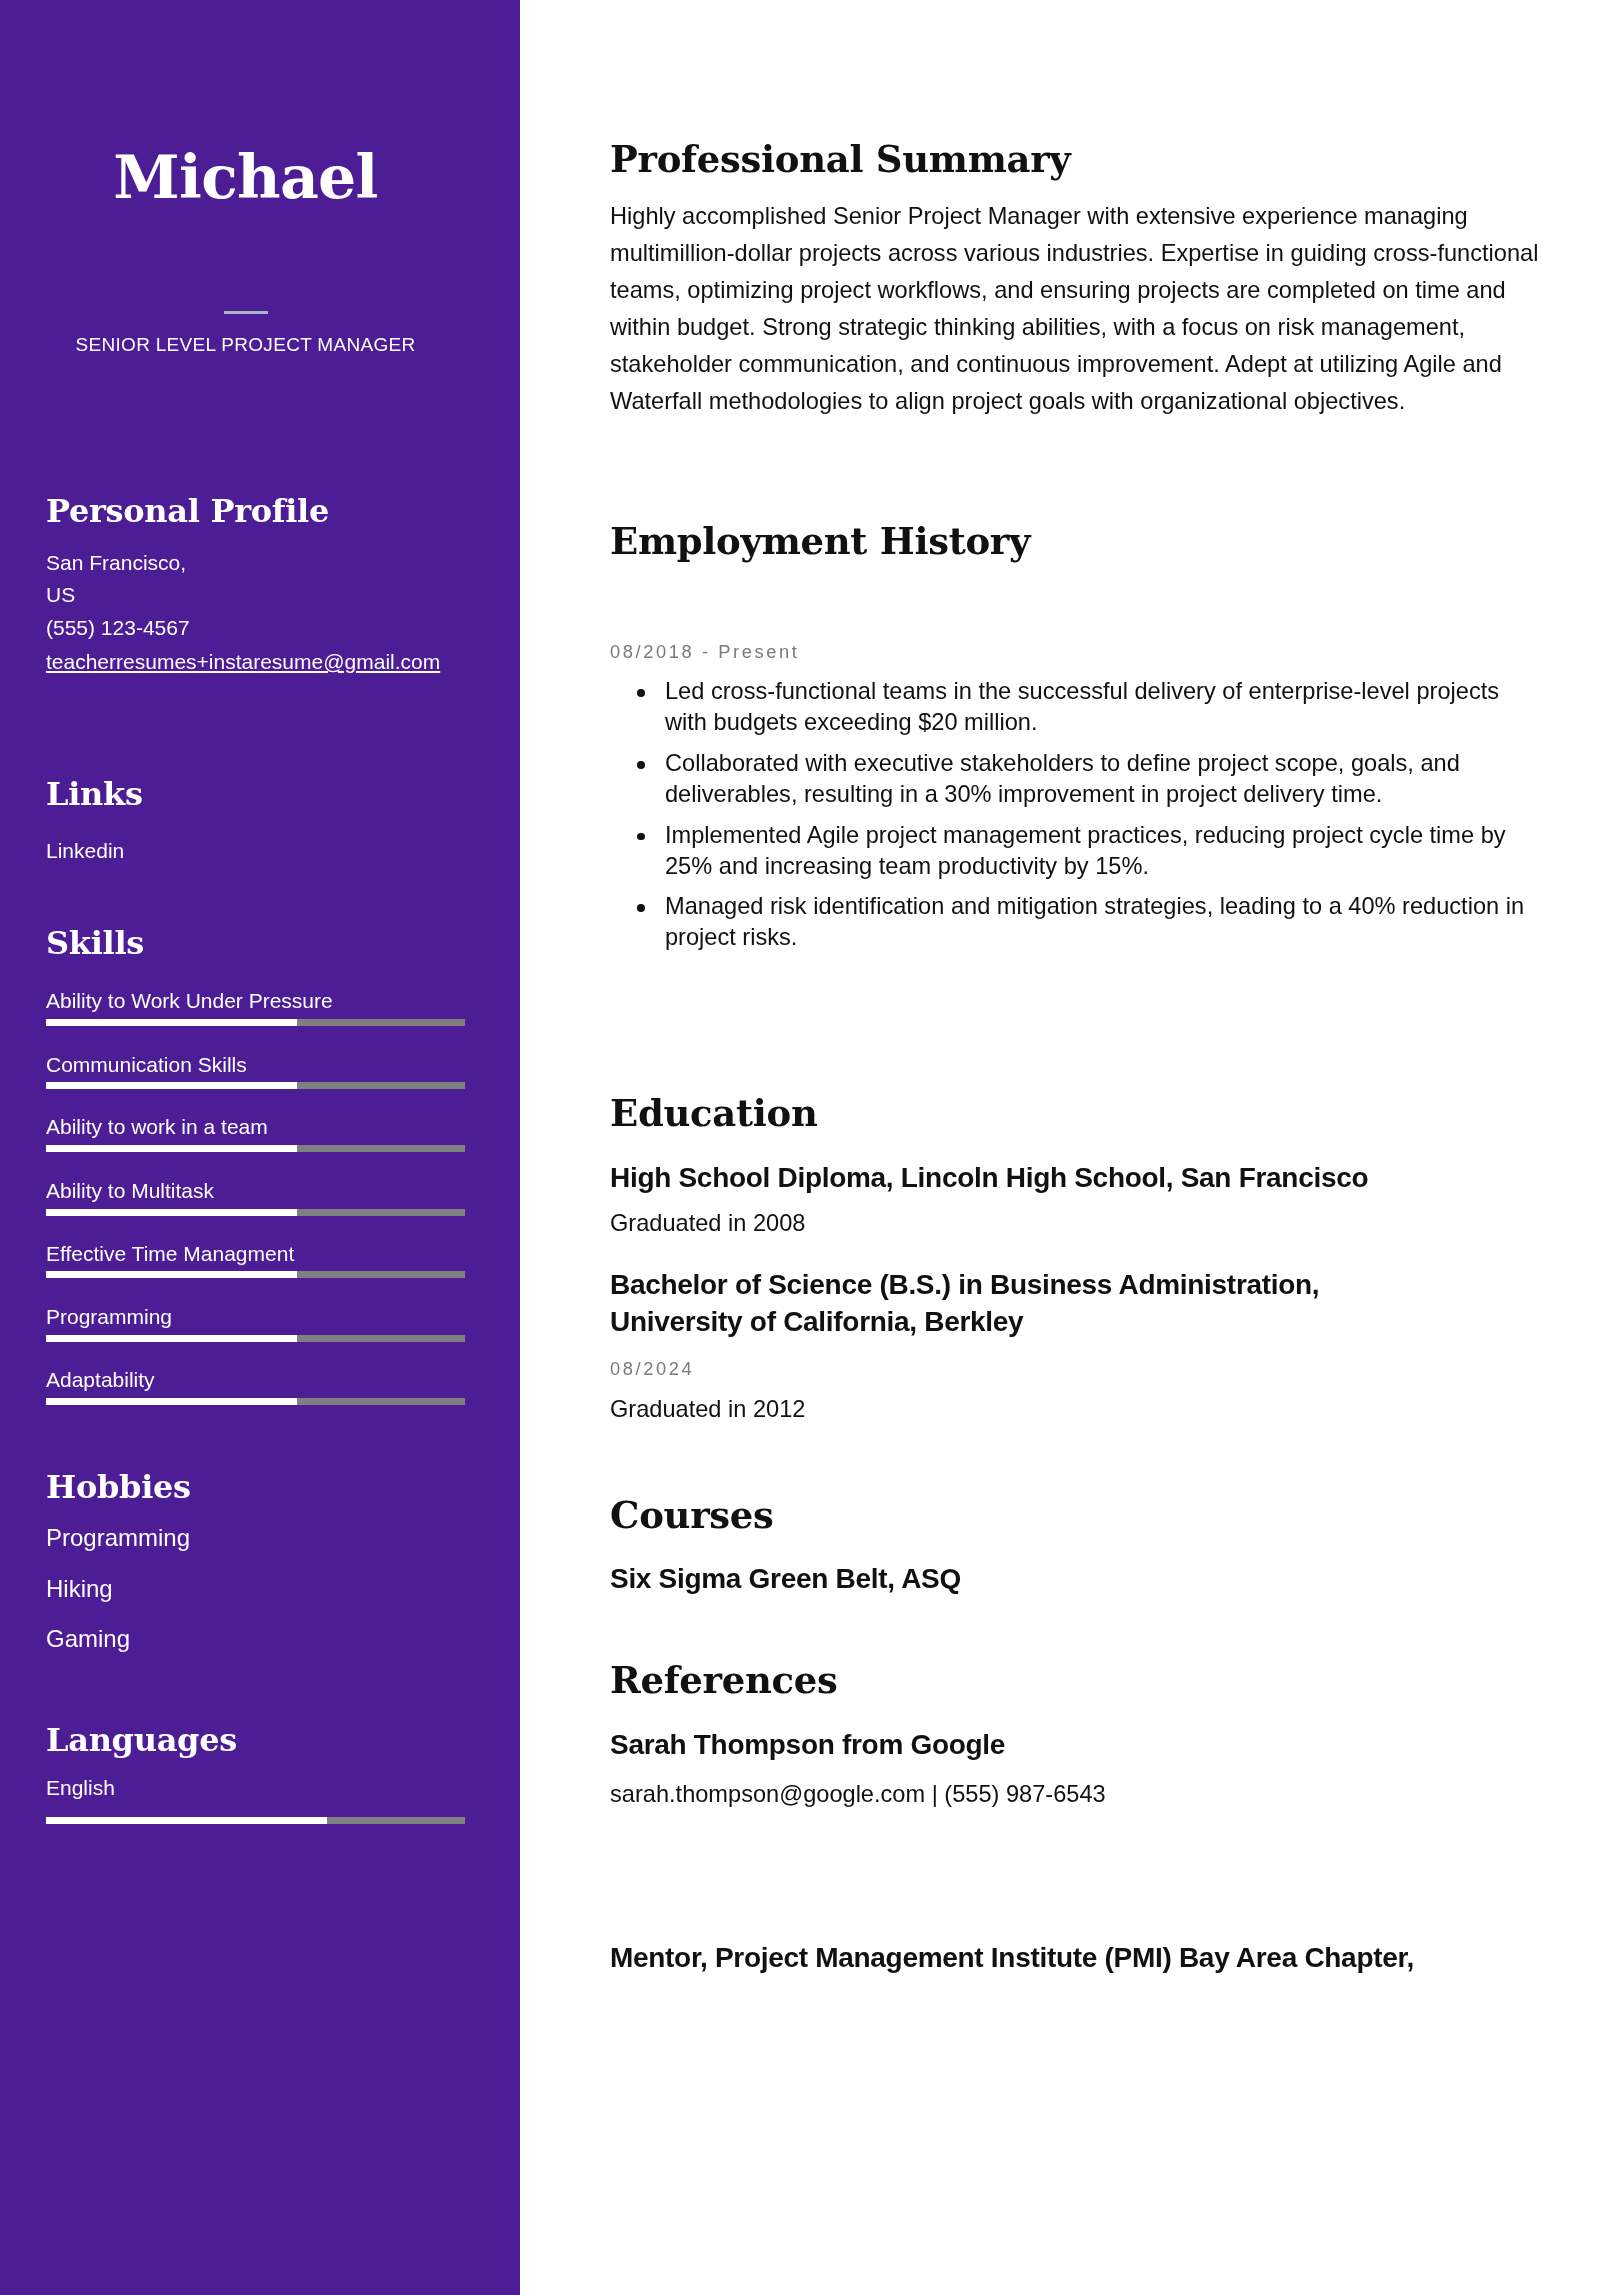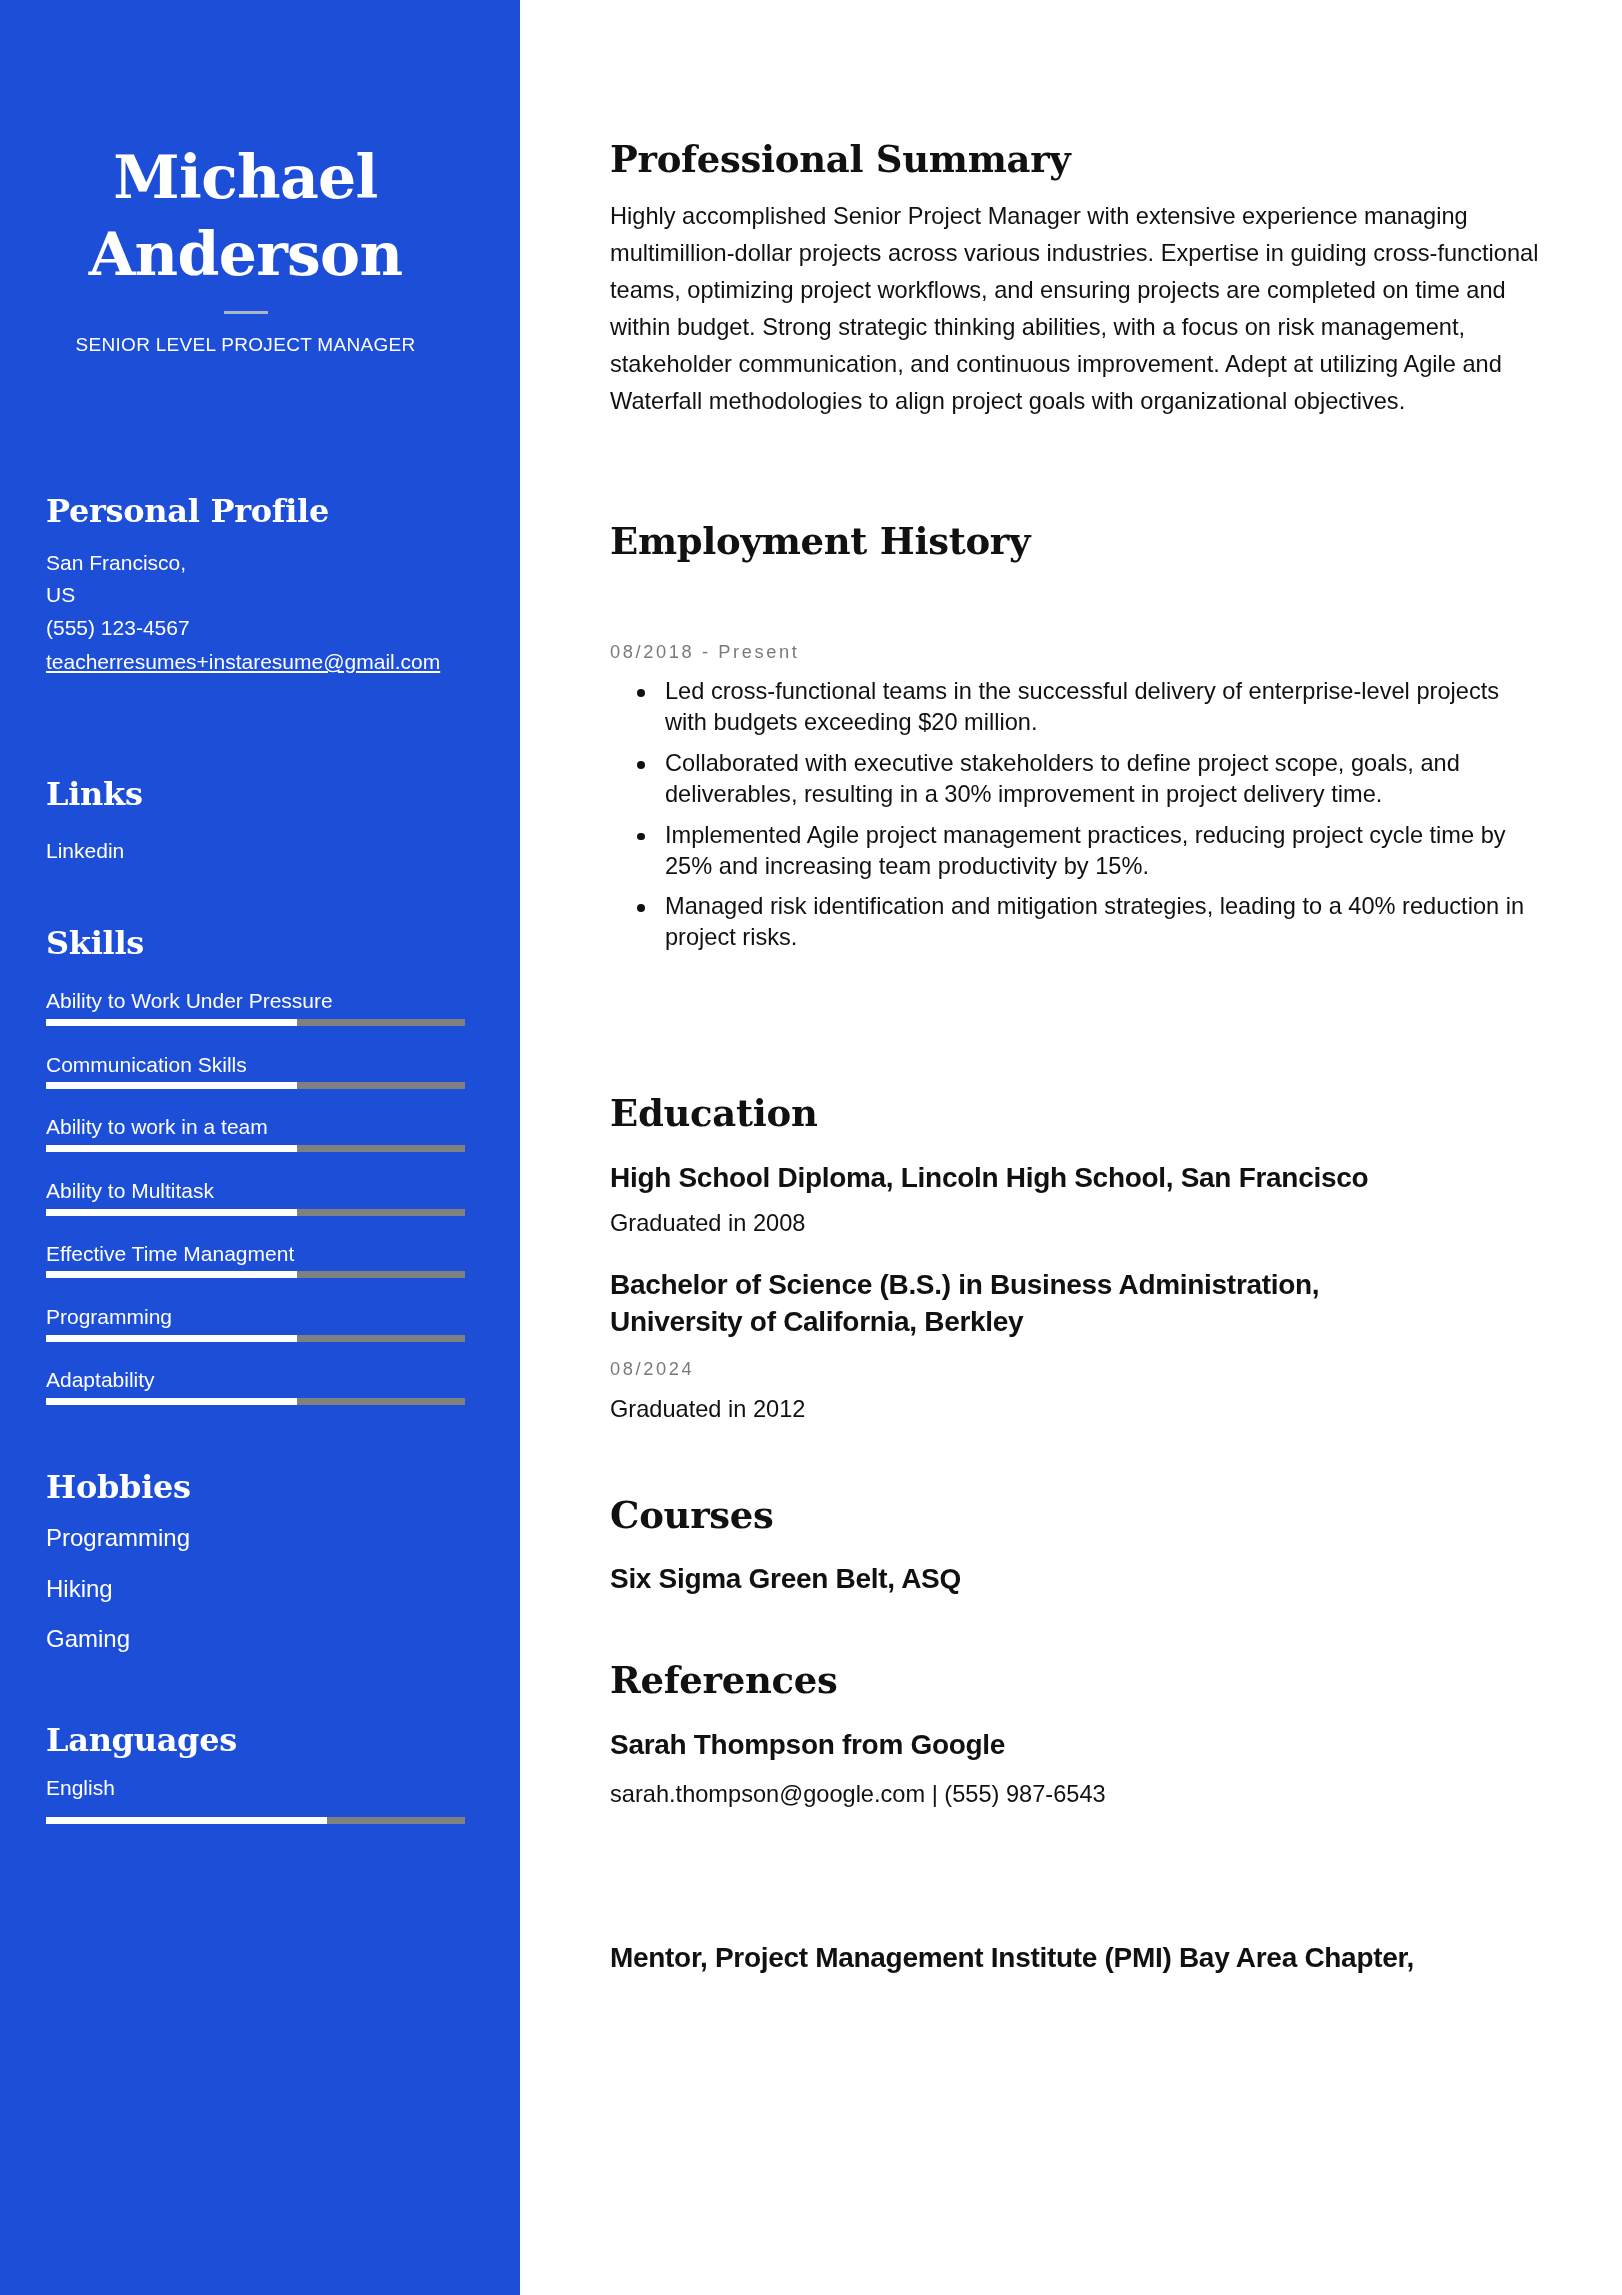--- a/index.html
+++ b/index.html
@@ -1,18 +1,18 @@
 <!DOCTYPE html>
 <html style="font-size:10.5px"><head>
 <meta charset="utf-8">
 <style>
   html, body { margin:0; padding:0; }
   body { width:1623px; height:2295px; position:relative; background:#ffffff; overflow:hidden;
          font-family:"Liberation Sans", "DejaVu Sans", sans-serif; color:#111; }
-  .sidebar { position:absolute; left:0; top:0; width:520px; height:2295px; background:#1d4ed8; color:#ffffff; }
+  .sidebar { position:absolute; left:0; top:0; width:520px; height:2295px; background:#4c1d95; color:#ffffff; }
   .main { position:absolute; left:610px; top:0; width:929px; height:2295px; }
   .serif { font-family:"DejaVu Serif", "Liberation Serif", serif; font-weight:bold; }
 
   
   .name { position:absolute; left:0; width:491px; text-align:center; font-size:60px; line-height:77px; letter-spacing:-0.7px; }
   .name.first { top:139px; }
   .name.last { top:216px; }
   .divider { position:absolute; left:224px; top:311px; width:44px; height:2.6px; background:#a9b6c6; }
   .job-title { position:absolute; left:0; width:491px; top:334px; text-align:center; font-size:19px; letter-spacing:0.3px; }
 
@@ -32,21 +32,20 @@
   ul.bullets { position:absolute; left:0; top:0; margin:0; padding:0 0 0 55px; width:870px; list-style:none; }
   ul.bullets li { position:relative; font-size:23.6px; line-height:31px; margin-bottom:9.8px; color:#111; }
   ul.bullets li::before { content:""; position:absolute; left:-28px; top:13px; width:7.9px; height:7.9px; border-radius:50%; background:#111; }
   .plain { position:absolute; left:0; font-size:23.6px; line-height:31px; color:#111; }
 </style>
 </head>
 <body>
 
 <aside class="sidebar">
   <div class="name first serif">Michael</div>
-  <div class="name last serif">Anderson</div>
   <div class="divider"></div>
   <div class="job-title">SENIOR LEVEL PROJECT MANAGER</div>
 
   <div class="s-head serif" style="top:492px;">Personal Profile</div>
   <div class="s-text" style="top:546px;">San Francisco,</div>
   <div class="s-text" style="top:578px;">US</div>
   <div class="s-text" style="top:611px;">(555) 123-4567</div>
   <div class="s-text s-link" style="top:645px;">teacherresumes+instaresume@gmail.com</div>
 
   <div class="s-head serif" style="top:775px;">Links</div>

